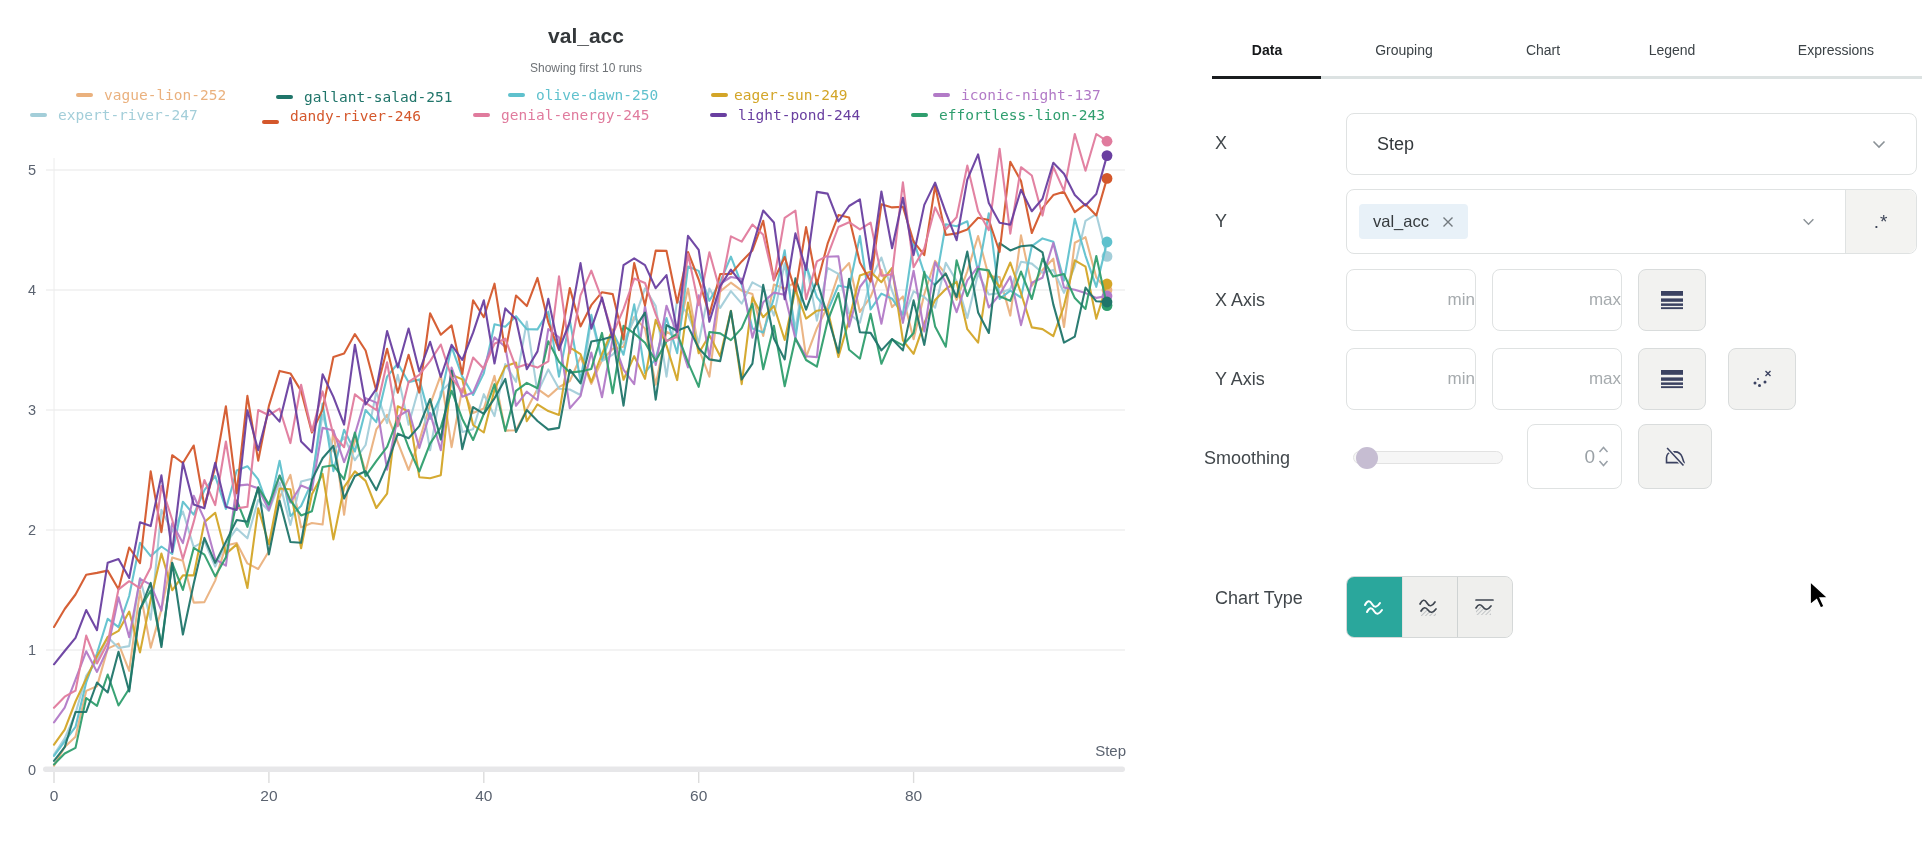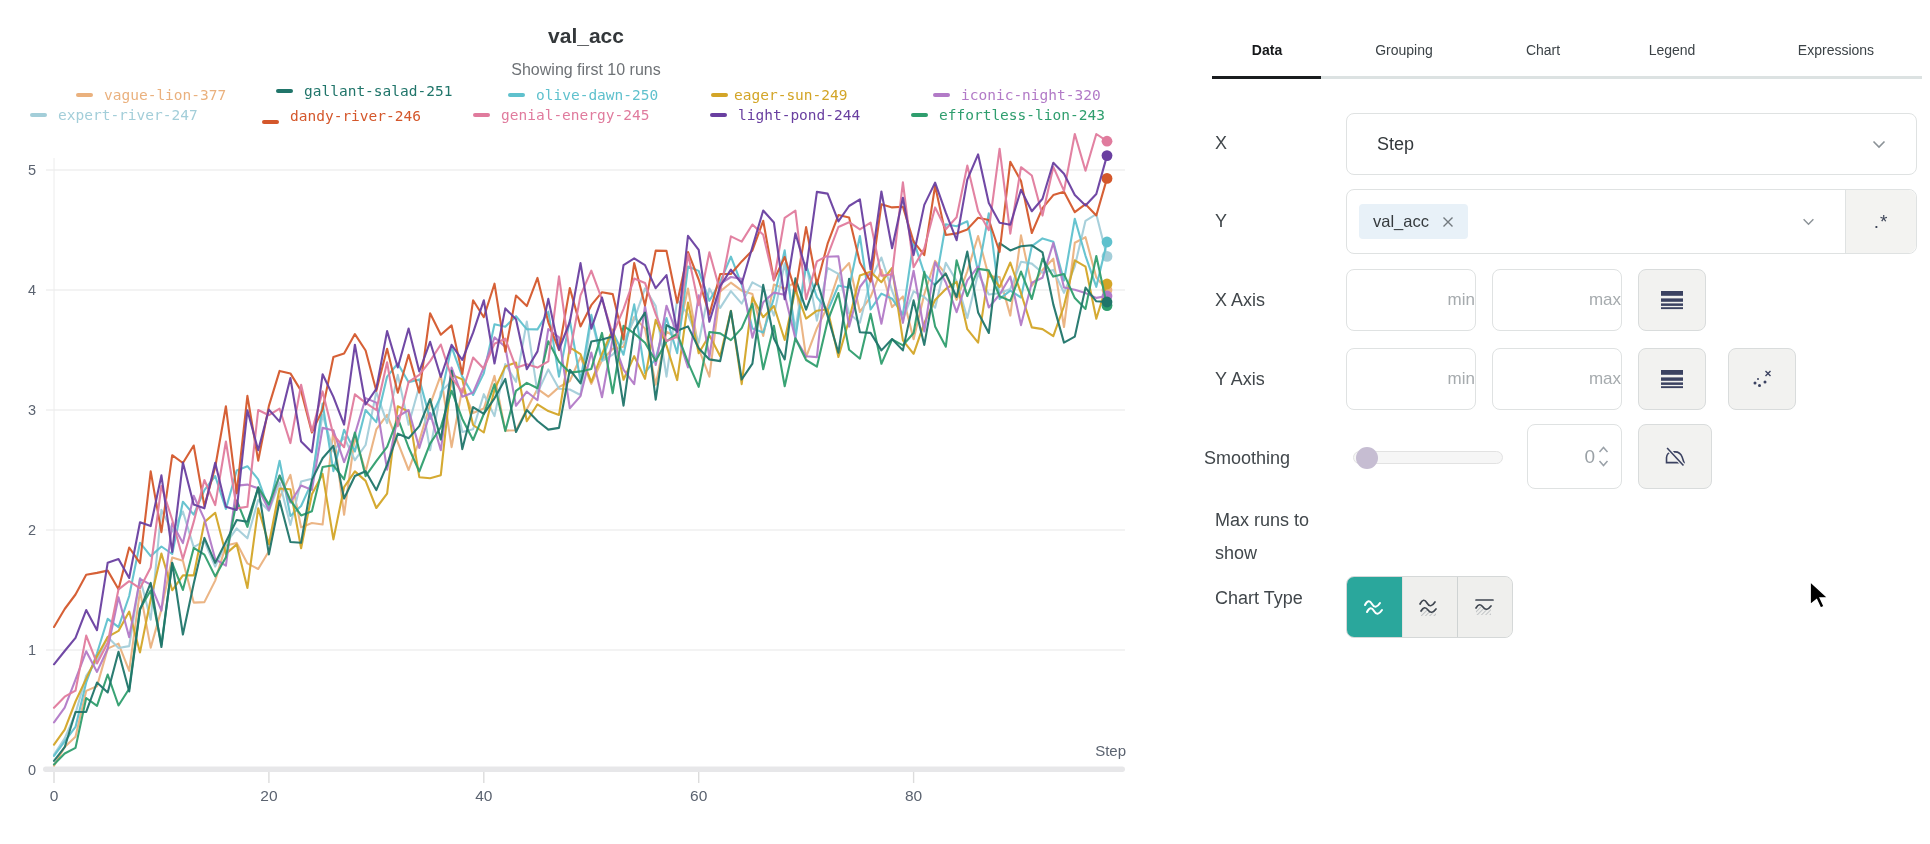--- a/index.html
+++ b/index.html
@@ -6,21 +6,21 @@
   html,body { width:1930px; height:844px; background:#ffffff; overflow:hidden;
               font-family:"Liberation Sans", sans-serif; }
   .abs { position:absolute; }
   #stage { position:relative; width:1750px; height:844px; background:#fff; }
 
   
   #chart-wrap { left:0; top:0; width:1180px; height:844px; }
   #chart-title { left:54px; top:24px; width:1064px; text-align:center;
                  font-size:21px; font-weight:bold; color:#33373a; }
   #chart-subtitle { left:54px; top:61px; width:1064px; text-align:center;
-                    font-size:16px; color:#6e7276; }
+                    font-size:12px; color:#6e7276; }
   .lg { position:absolute; display:flex; align-items:center; gap:11px; height:18px;
         font-family:"DejaVu Sans Mono", monospace; font-size:14.5px; white-space:nowrap; }
   .sw { display:inline-block; width:17px; height:4.5px; border-radius:2.5px; background:#999; }
 
   
   .tab { position:absolute; top:42px; transform:translateX(-50%); font-size:14px;
          color:#3c4347; cursor:pointer; white-space:nowrap; }
   .tab.active { font-weight:bold; color:#17191b; }
   .rowlabel { position:absolute; font-size:18px; color:#41474b; }
   .box { position:absolute; background:#fff; border:1px solid #dfe2e2; border-radius:8px; }
@@ -47,37 +47,37 @@
 <body>
 
 <div id="stage">
 
   <div id="chart-wrap" class="abs">
     <div id="chart-title" class="abs">val_acc</div>
     <div id="chart-subtitle" class="abs">Showing first 10 runs</div>
 
     <div class="lg" style="left: 76px; top: 86px; color: rgb(234, 177, 126);">
         <span class="sw" style="background: rgb(234, 177, 126);"></span>
-        <span>vague-lion-377</span>
-      </div>
-    <div class="lg" style="left: 276px; top: 82px; color: rgb(32, 117, 106);">
+        <span>vague-lion-252</span>
+      </div>
+    <div class="lg" style="left: 276px; top: 88px; color: rgb(32, 117, 106);">
         <span class="sw" style="background: rgb(32, 117, 106);"></span>
         <span>gallant-salad-251</span>
       </div>
     <div class="lg" style="left: 508px; top: 86px; color: rgb(95, 193, 205);">
         <span class="sw" style="background: rgb(95, 193, 205);"></span>
         <span>olive-dawn-250</span>
       </div>
     <div class="lg" style="left: 711px; top: 86px; color: rgb(211, 165, 39); gap: 6px;">
         <span class="sw" style="background: rgb(211, 165, 39);"></span>
         <span>eager-sun-249</span>
       </div>
     <div class="lg" style="left: 933px; top: 86px; color: rgb(178, 122, 199);">
         <span class="sw" style="background: rgb(178, 122, 199);"></span>
-        <span>iconic-night-320</span>
+        <span>iconic-night-137</span>
       </div>
     <div class="lg" style="left: 30px; top: 106px; color: rgb(163, 206, 217);">
         <span class="sw" style="background: rgb(163, 206, 217);"></span>
         <span>expert-river-247</span>
       </div>
     <div class="lg" style="left: 262px; top: 106px; color: rgb(212, 87, 43); align-items: flex-end;">
         <span class="sw" style="background: rgb(212, 87, 43);"></span>
         <span>dandy-river-246</span>
       </div>
     <div class="lg" style="left: 473px; top: 106px; color: rgb(224, 123, 157);">
@@ -226,24 +226,20 @@
   </div>
   <div class="iconbtn" style="left:1638px;top:424px;width:74px;height:65px">
     <svg width="26" height="26" viewBox="0 0 23 23">
       <path d="M4 16.5 H19.5 L17.8 11.5 C16.8 8.8 14.4 7 11.6 7 H9 C6.2 7 4.2 9.3 4 12 Z" fill="none" stroke="#3b4261" stroke-width="1.4"></path>
       <path d="M8.5 9.8 C9 8.7 10.2 8 11.5 8" fill="none" stroke="#3b4261" stroke-width="1.2"></path>
       <path d="M4.5 3.5 L19 19" stroke="#f2f2f0" stroke-width="3.6" fill="none"></path>
       <path d="M4.5 3.5 L19 19" stroke="#3b4261" stroke-width="1.4" fill="none"></path>
     </svg>
   </div>
 
-  <div class="rowlabel" style="left:1215px;top:504px;width:130px;line-height:33px">
-    <div>Max runs to</div>
-    <div>show</div>
-  </div>
 
   <div class="rowlabel" style="left:1215px;top:588px">Chart Type</div>
   <div class="abs" style="left:1346px;top:576px;border:1px solid #d5d8d8;border-radius:8px;overflow:hidden;display:flex;background:#efefed">
     <div class="ct-btn active">
       <svg width="28" height="26" viewBox="0 0 26 26">
         <path d="M3 11 q3.5 -7 7 -1 t8 -1" fill="none" stroke="#ffffff" stroke-width="2" stroke-linecap="round"></path>
         <path d="M5 18 q3.5 -7 7 -1 t8 -1" fill="none" stroke="#ffffff" stroke-width="2" stroke-linecap="round"></path>
       </svg>
     </div>
     <div class="ct-btn" style="border-left:1px solid #e3e3e1">

